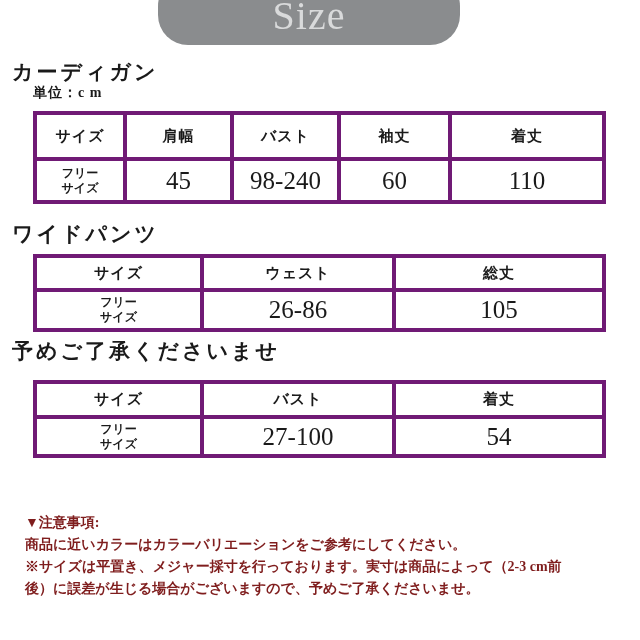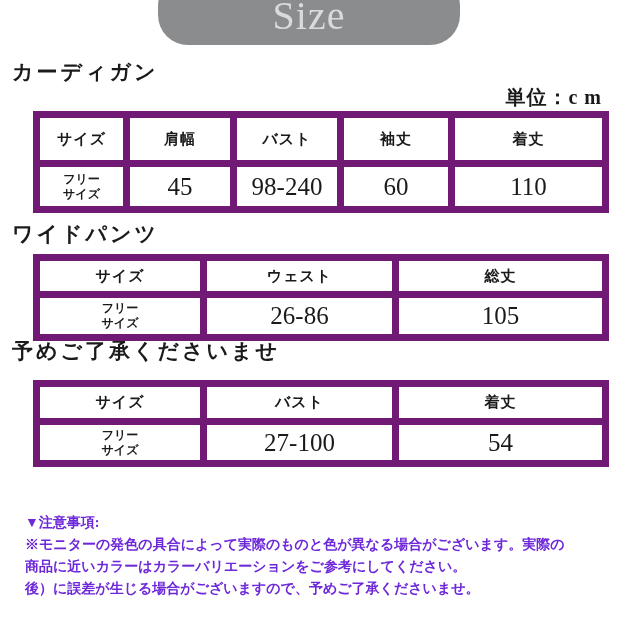--- a/index.html
+++ b/index.html
@@ -19,53 +19,53 @@
     font-size:40px;color:#d9dadb;letter-spacing:1px;
   }
   .section-title{
     position:absolute;left:0;width:572px;
     font-size:21px;font-weight:bold;letter-spacing:3px;margin-left:12px;
   }
   .title-1{top:58px;}
   .title-2{top:220px;}
   .title-3{top:337px;}
   .unit-label{
-    position:absolute;top:84px;left:33px;width:569px;text-align:right;
-    font-size:20px;font-weight:bold;letter-spacing:1px;
+    position:absolute;top:84px;left:33px;width:569px;text-align:left;
+    font-size:14px;font-weight:bold;letter-spacing:1px;
   }
   table.size-table{
     position:absolute;left:33px;width:569px;
     border-collapse:collapse;table-layout:fixed;
   }
   .table-1{top:111px;}
   .table-2{top:254px;}
   .table-3{top:380px;}
   .size-table th,.size-table td{
-    border:7px solid #701a75;text-align:center;vertical-align:middle;
+    border:4px solid #701a75;text-align:center;vertical-align:middle;
     padding:0;
   }
   .size-table th{font-size:15px;font-weight:bold;letter-spacing:1px;}
   .size-table td.value-cell{font-size:25px;}
   .size-table td.size-cell{font-size:12px;font-weight:bold;line-height:1.25;}
   .table-1 th{height:42px;}
   .table-1 td{height:39px;}
   .table-2 th{height:30px;}
   .table-2 td{height:36px;}
   .table-3 th{height:31px;}
   .table-3 td{height:35px;}
   
   .table-1 col.c1{width:90px;} .table-1 col.c2{width:107px;}
   .table-1 col.c3{width:107px;} .table-1 col.c4{width:111px;}
   .table-1 col.c5{width:154px;}
   .table-2 col.c1,.table-3 col.c1{width:167px;}
   .table-2 col.c2,.table-3 col.c2{width:192px;}
   .table-2 col.c3,.table-3 col.c3{width:210px;}
   .notes{
     position:absolute;left:25px;top:512px;width:600px;
-    font-size:14px;font-weight:bold;color:#6d28d9;line-height:22px;
+    font-size:14px;font-weight:bold;color:#7f1d1d;line-height:22px;
   }
 </style>
 </head>
 <body>
 
 <div class="banner">
   <span class="banner-label">Size</span>
 </div>
 
 <div class="section-title title-1">カーディガン</div>
@@ -146,16 +146,16 @@
       <div>サイズ</div>
     </td>
     <td class="value-cell">27-100</td>
     <td class="value-cell">54</td>
   </tr>
 </tbody>
   </table>
 
 <div class="notes">
   <div>▼注意事項:</div>
-  <div>※モニターの発色の具合によって実際のものと色が異なる場合がございます。実際の</div>
   <div>商品に近いカラーはカラーバリエーションをご参考にしてください。</div>
+  <div>※サイズは平置き、メジャー採寸を行っております。実寸は商品によって（2-3 cm前</div>
   <div>後）に誤差が生じる場合がございますので、予めご了承くださいませ。</div>
 </div>
 
 </body></html>

